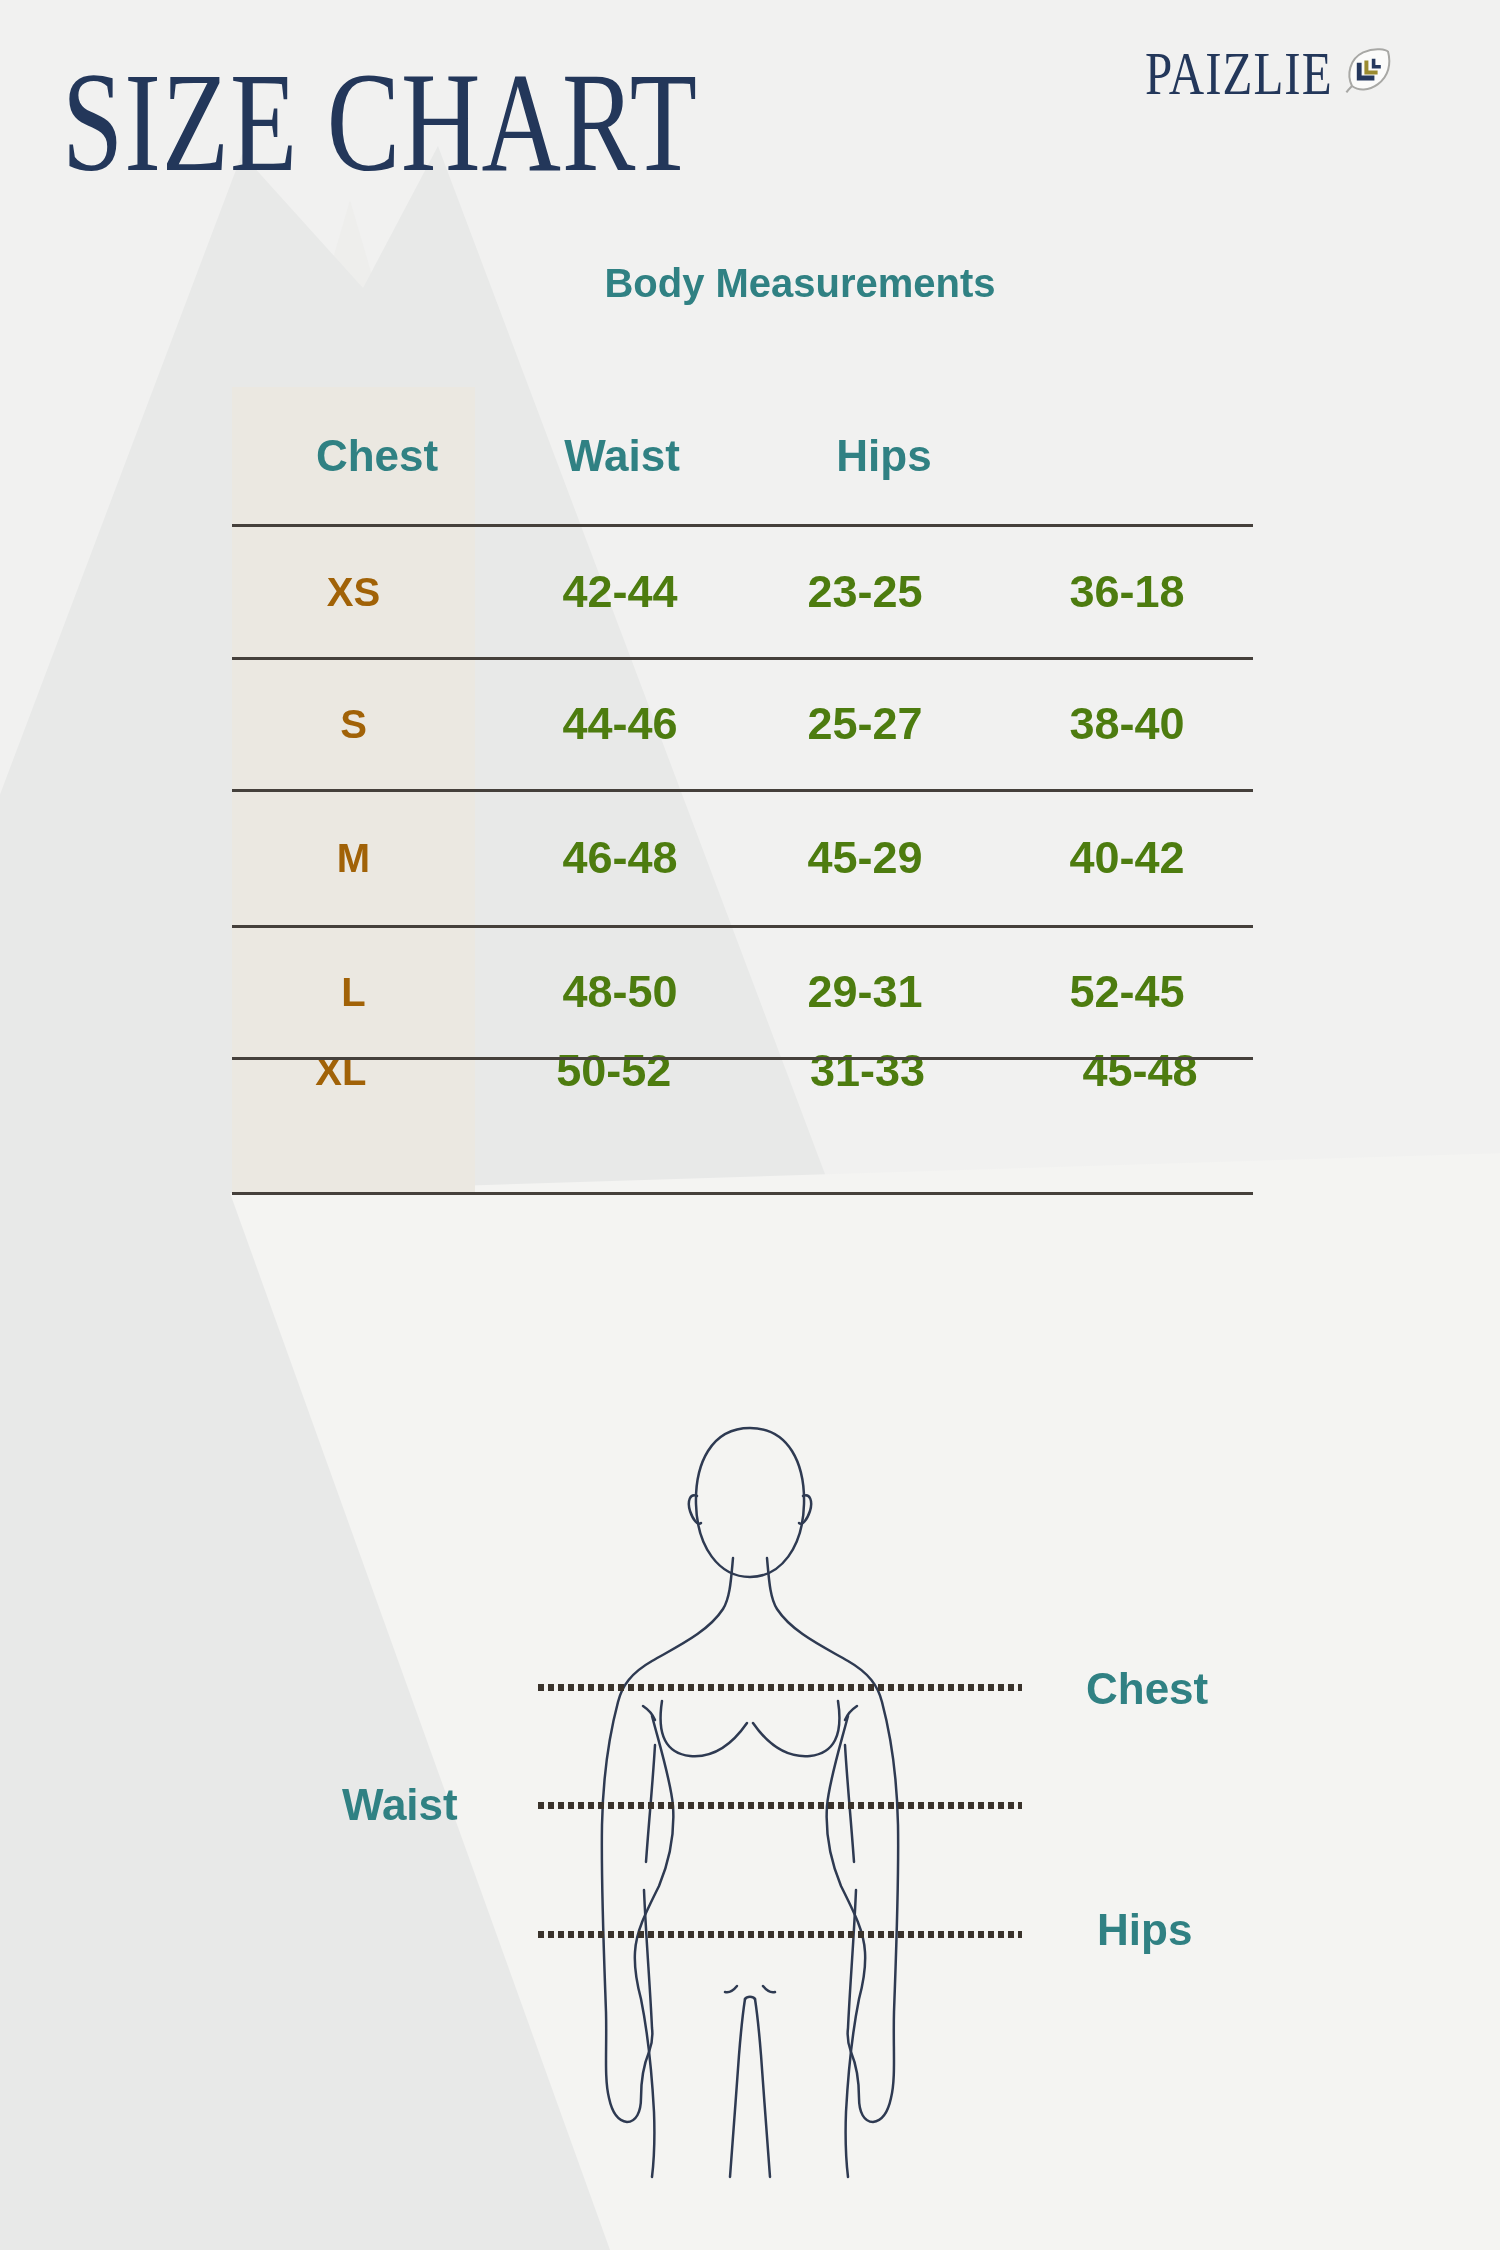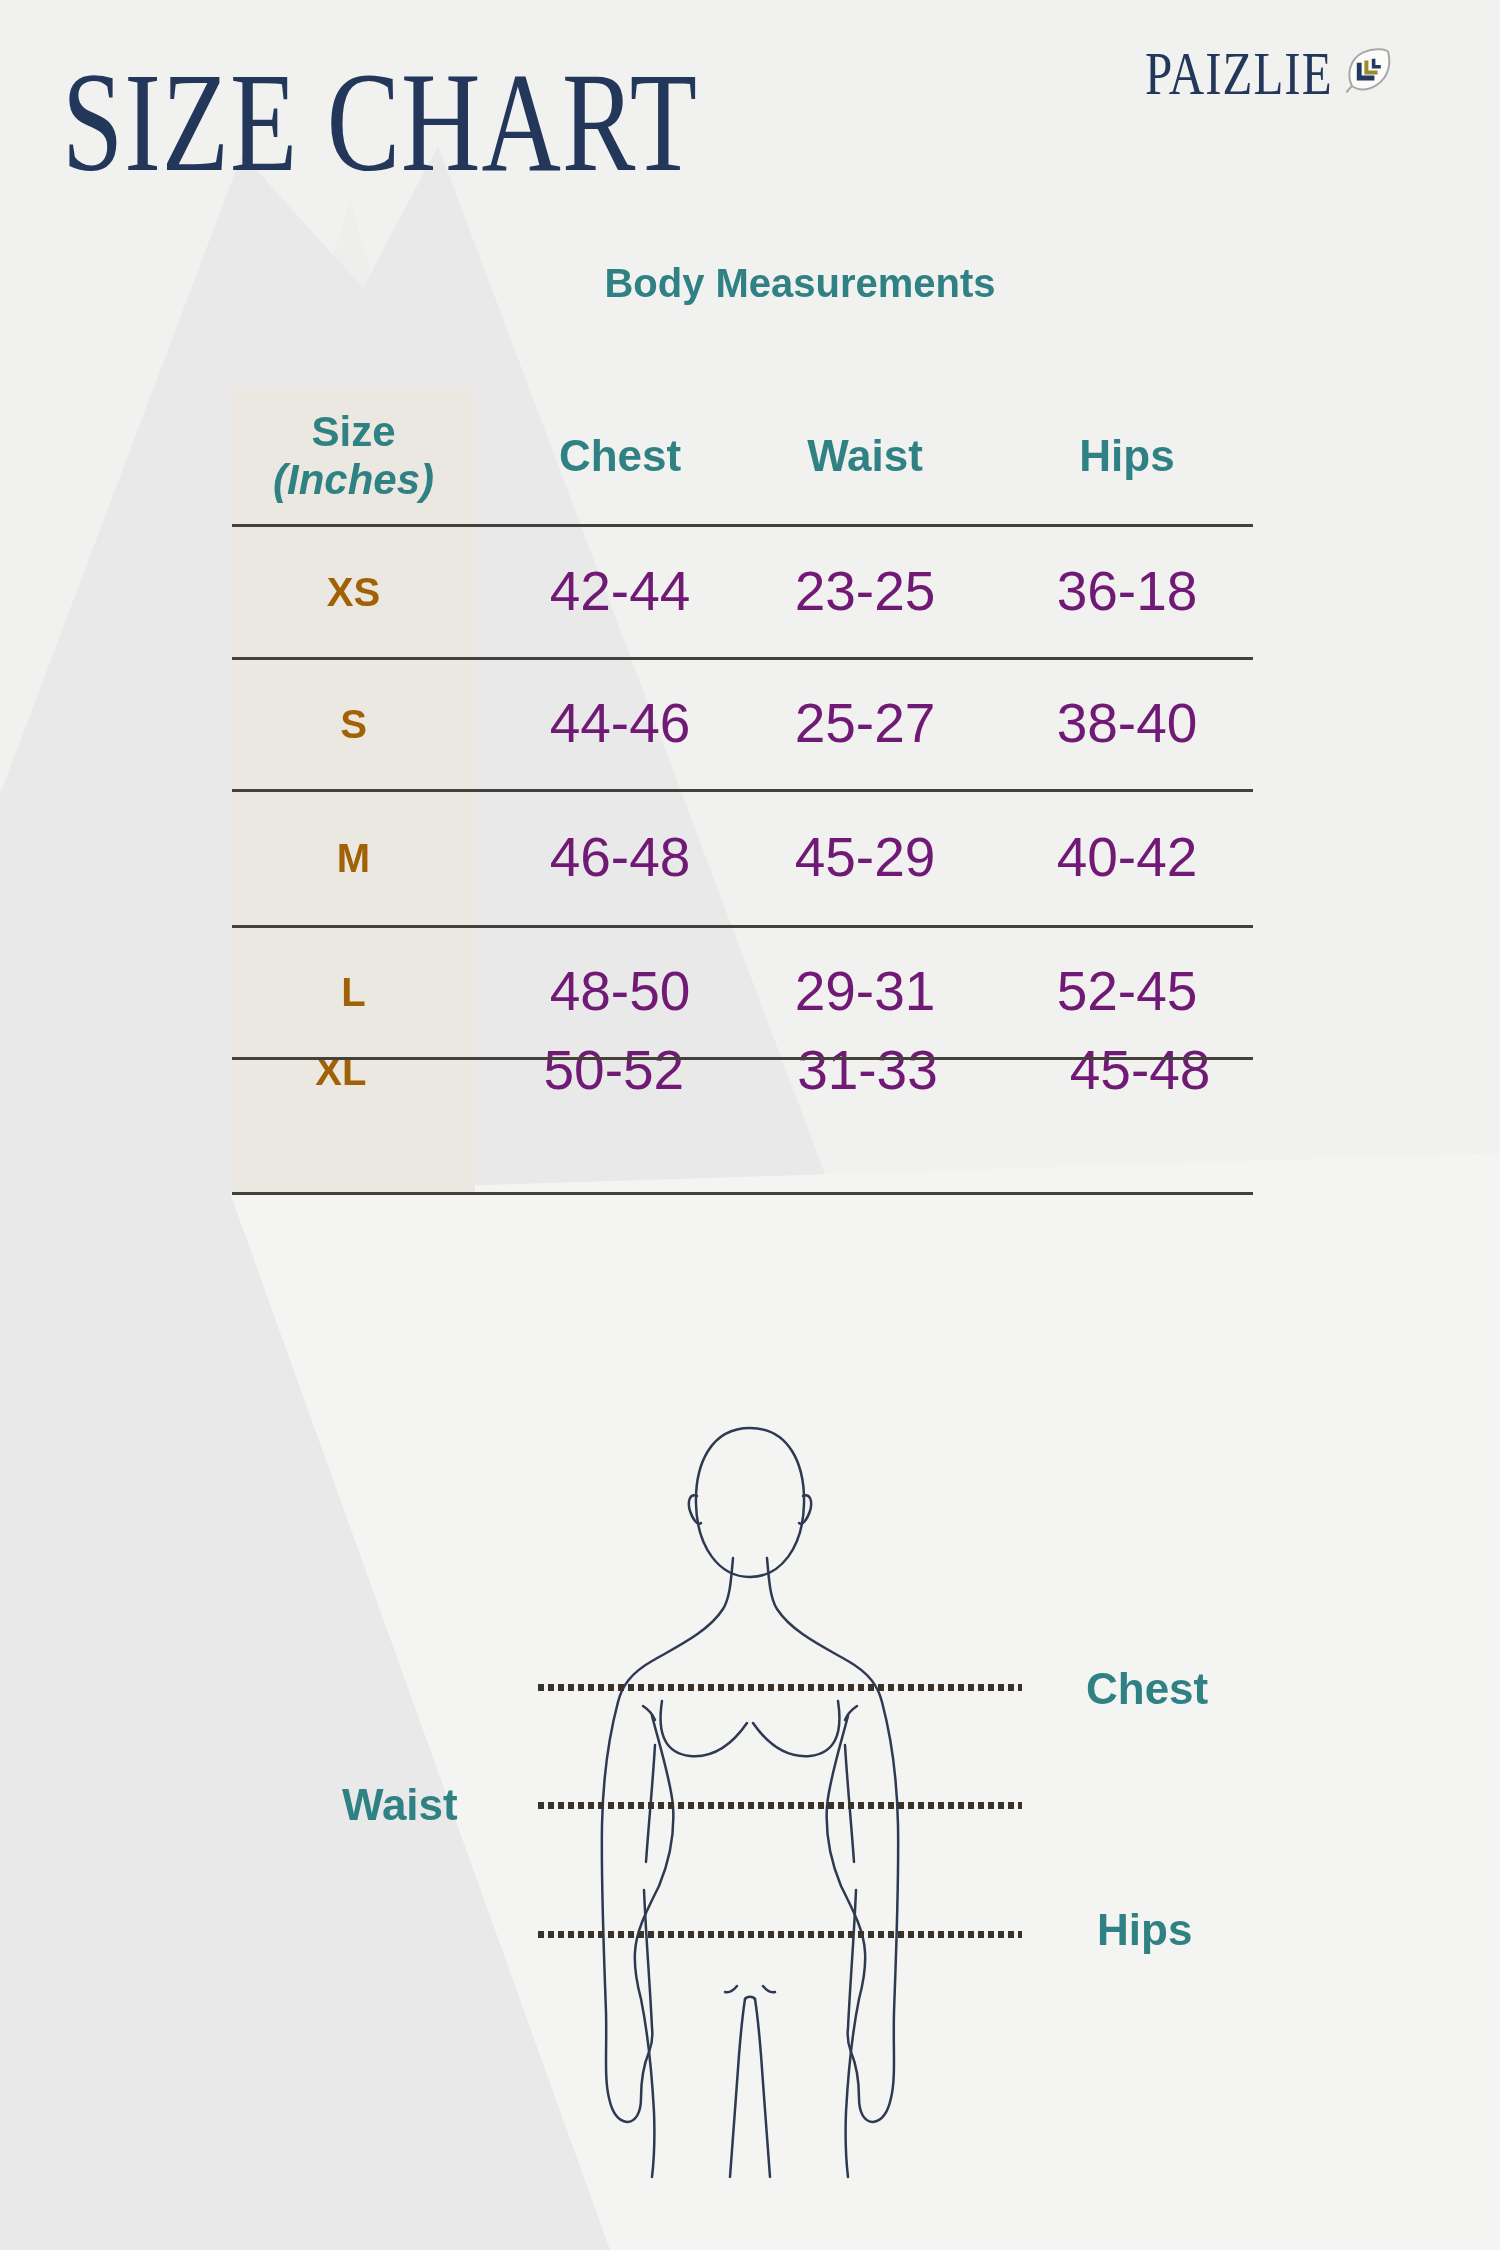--- a/index.html
+++ b/index.html
@@ -35,21 +35,21 @@
   .trow{position:absolute;left:232px;width:1021px;display:flex;align-items:center;z-index:2;}
   .cell{text-align:center;line-height:1.15;}
   .c-size{width:243px;}
   .c-chest{width:290px;}
   .c-waist{width:200px;}
   .c-hips{width:252px;margin-left:36px;}
   .hdr{font-size:44px;font-weight:bold;color:#308183;}
   .hdr-size{font-size:42px;}
   .hdr-size .ital{font-style:italic;}
   .size-label{font-size:40px;font-weight:bold;color:#a16207;}
-  .val{font-size:55px;color:#701a75;}
+  .val{font-size:45px;color:#4d7c0f;font-weight:bold;}
   
   #figure-svg{position:absolute;left:0;top:0;z-index:2;pointer-events:none;}
   .dotline{
     position:absolute;left:538px;width:484px;height:7px;z-index:3;
     background:repeating-linear-gradient(to right,#3a332c 0 6px,transparent 6px 10px);
   }
   .guide-label{
     position:absolute;z-index:3;font-size:44px;font-weight:bold;color:#308183;line-height:54px;white-space:nowrap;
   }
 </style>
@@ -74,24 +74,20 @@
       <path d="M 28 18 L 28 33 L 42 33" fill="none" stroke="#9b8b30" stroke-width="5"></path>
       <path d="M 37 16 L 37 26 L 46 26" fill="none" stroke="#25385e" stroke-width="4.5"></path>
     </svg>
   </span>
 
   <div class="section-heading" style="left:500px;top:257px;">Body Measurements</div>
 
   <div class="col-bg"></div>
 
   <div class="trow" style="top:387px;height:138px;">
-    <div class="cell c-size hdr hdr-size">
-      <div>Size</div>
-      <div class="ital">(Inches)</div>
-    </div>
     <div class="cell c-chest hdr">Chest</div>
     <div class="cell c-waist hdr">Waist</div>
     <div class="cell c-hips hdr">Hips</div>
   </div>
 
   <div class="trow" style="top:525px;height:133px;">
     <div class="cell c-size size-label">XS</div>
     <div class="cell c-chest val">42-44</div>
     <div class="cell c-waist val">23-25</div>
     <div class="cell c-hips val">36-18</div>

